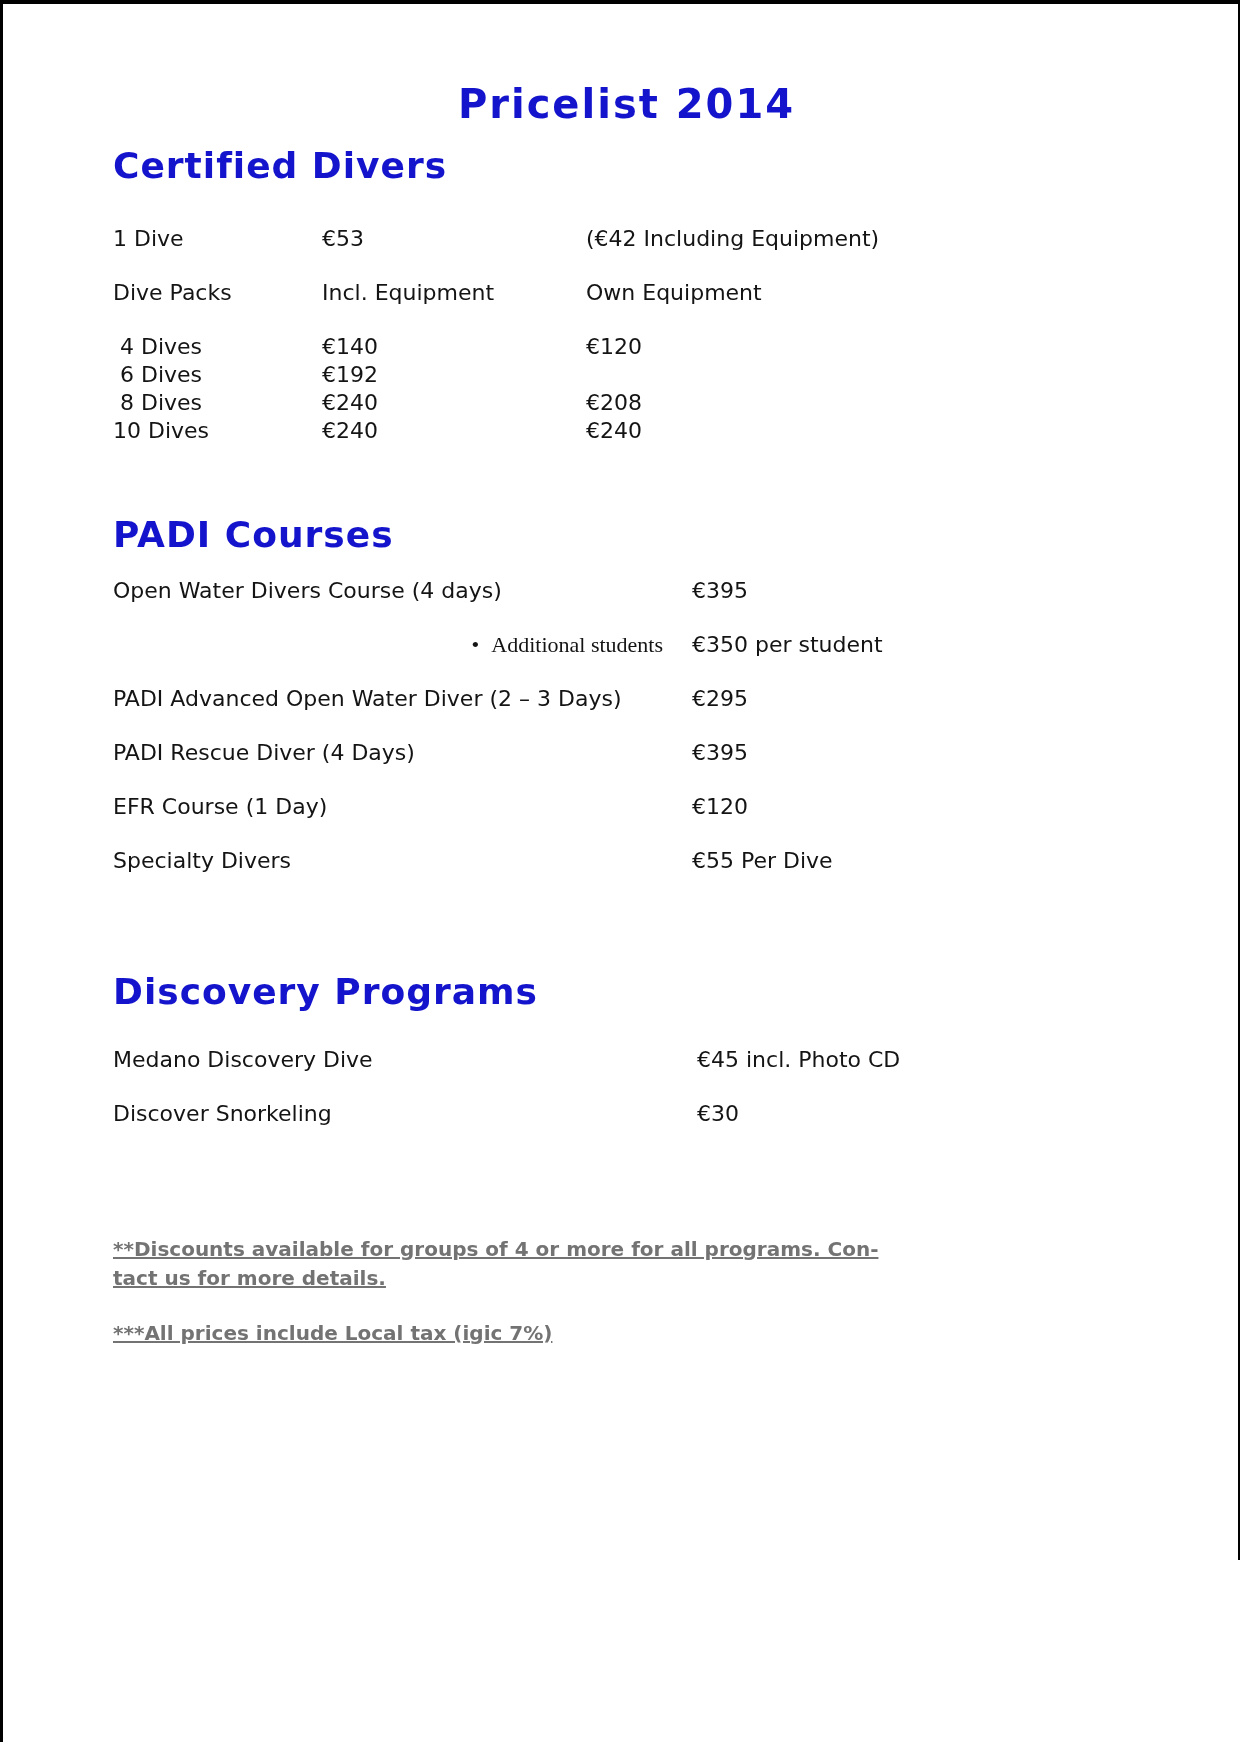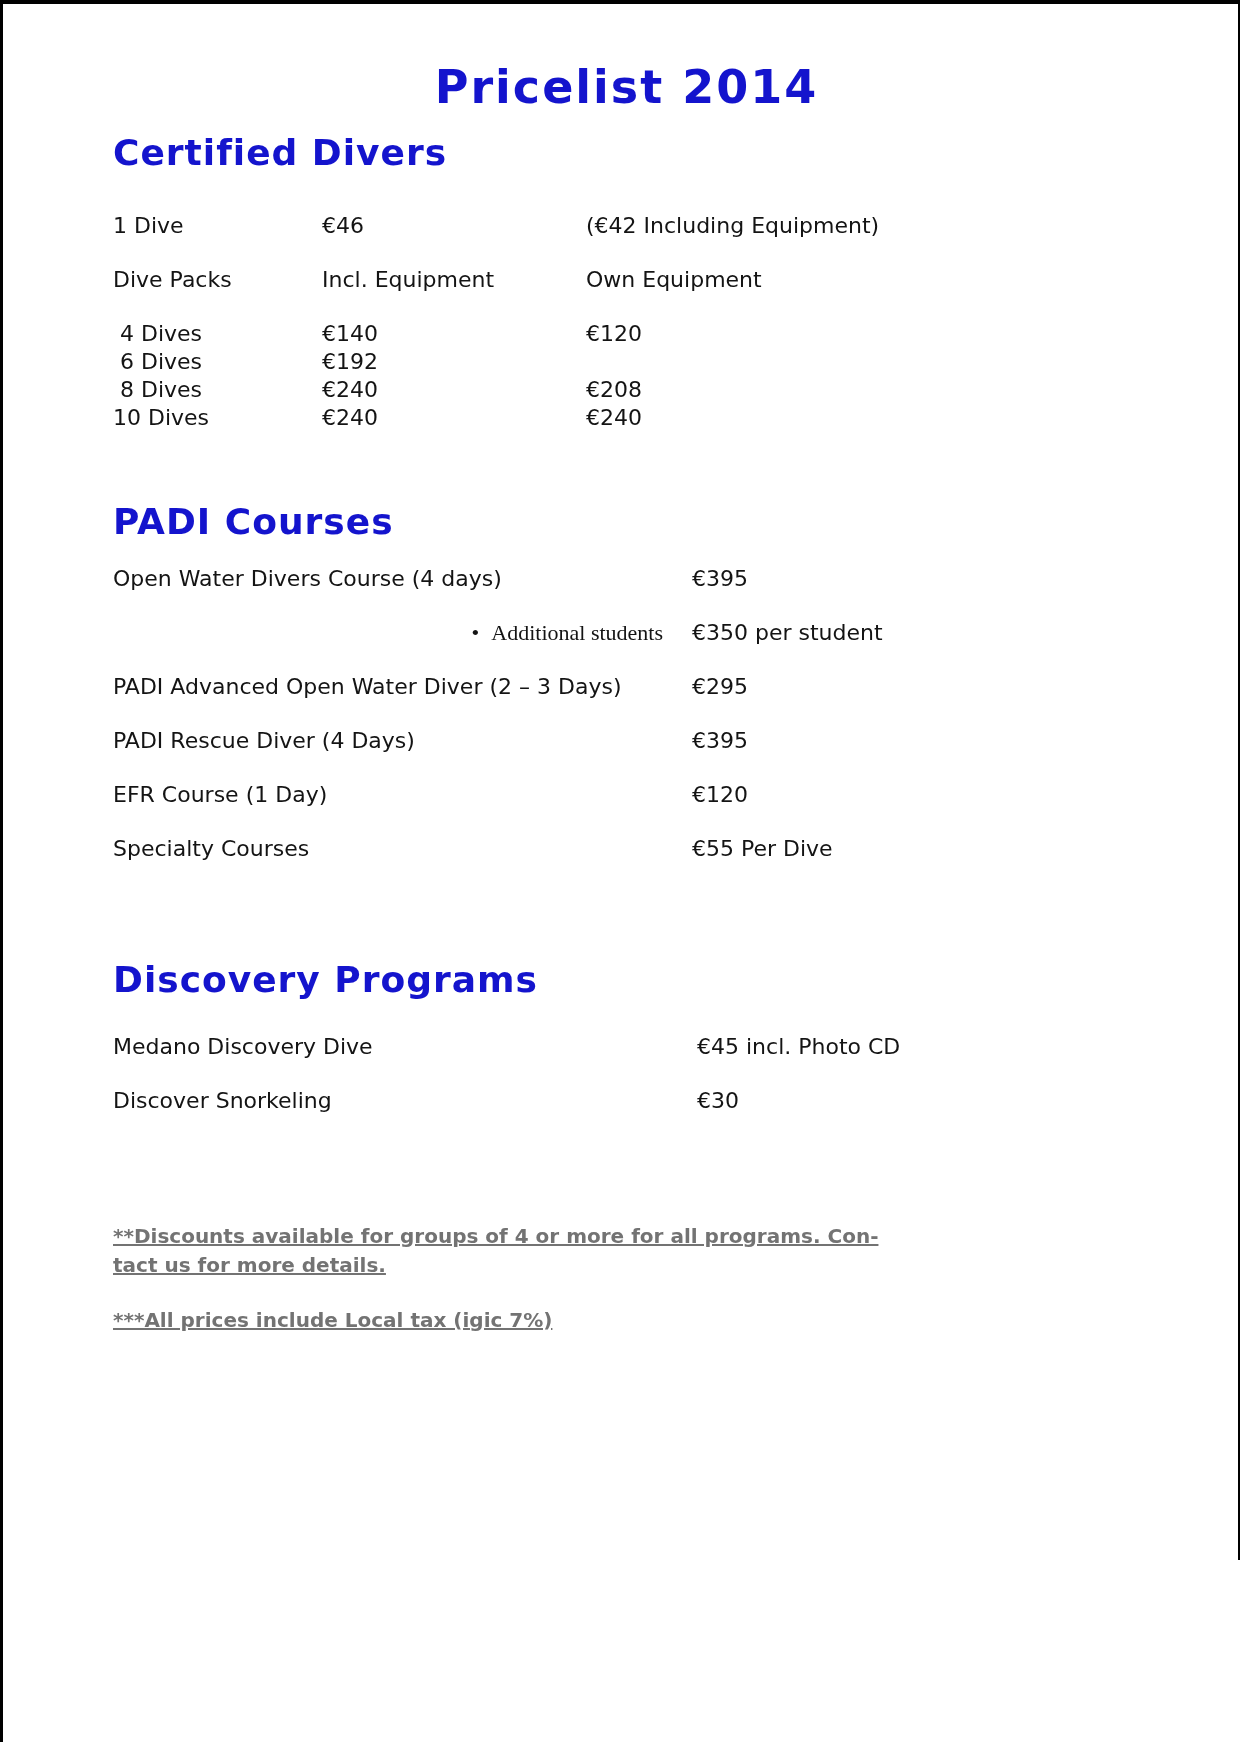--- a/index.html
+++ b/index.html
@@ -14,23 +14,23 @@
     box-sizing: border-box;
   }
   .border-top   { position: absolute; top: 0; left: 0; width: 1240px; height: 4px; background: #000; }
   .border-left  { position: absolute; top: 0; left: 0; width: 3px; height: 1742px; background: #000; }
   .border-right { position: absolute; top: 0; right: 0; width: 2px; height: 1560px; background: #000; }
 
   .content { padding: 0 100px 0 113px; }
 
   .doc-title {
     margin: 0;
-    padding-top: 60px;
+    padding-top: 80px;
     text-align: center;
-    font-size: 46px;
+    font-size: 40px;
     line-height: 1.2;
     font-weight: bold;
     letter-spacing: 2px;
     color: #1414cd;
   }
   h2.section-heading {
     margin: 0;
     font-size: 36px;
     line-height: 1.2;
     font-weight: bold;
@@ -92,21 +92,21 @@
 
   <div class="content">
 
     <h1 class="doc-title">Pricelist 2014</h1>
 
     <section>
       <h2 class="section-heading" id="heading-certified">Certified Divers</h2>
 
       <div class="grid3 single-dive-row">
         <span>1 Dive</span>
-        <span>€46</span>
+        <span>€53</span>
         <span>(€42 Including Equipment)</span>
       </div>
 
       <div class="grid3 table-header">
         <span>Dive Packs</span>
         <span>Incl. Equipment</span>
         <span>Own Equipment</span>
       </div>
 
       <div class="pack-rows">
@@ -156,21 +156,21 @@
         <span>PADI Rescue Diver (4 Days)</span>
         <span>€395</span>
       </div>
 
       <div class="grid2 padi-row">
         <span>EFR Course (1 Day)</span>
         <span>€120</span>
       </div>
 
       <div class="grid2 padi-row">
-        <span>Specialty Courses</span>
+        <span>Specialty Divers</span>
         <span>€55 Per Dive</span>
       </div>
     </section>
 
     <section>
       <h2 class="section-heading" id="heading-discovery">Discovery Programs</h2>
 
       <div class="grid2d disc-row-first">
         <span>Medano Discovery Dive</span>
         <span>€45 incl. Photo CD</span>

